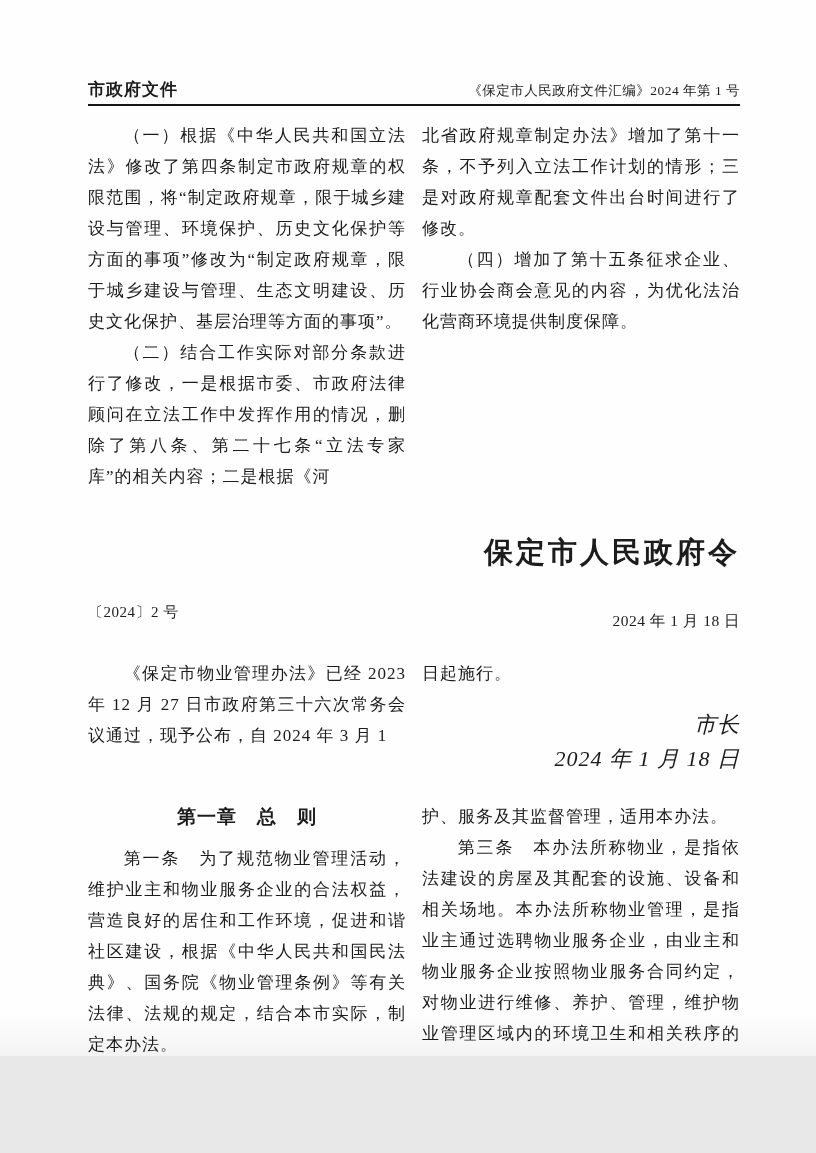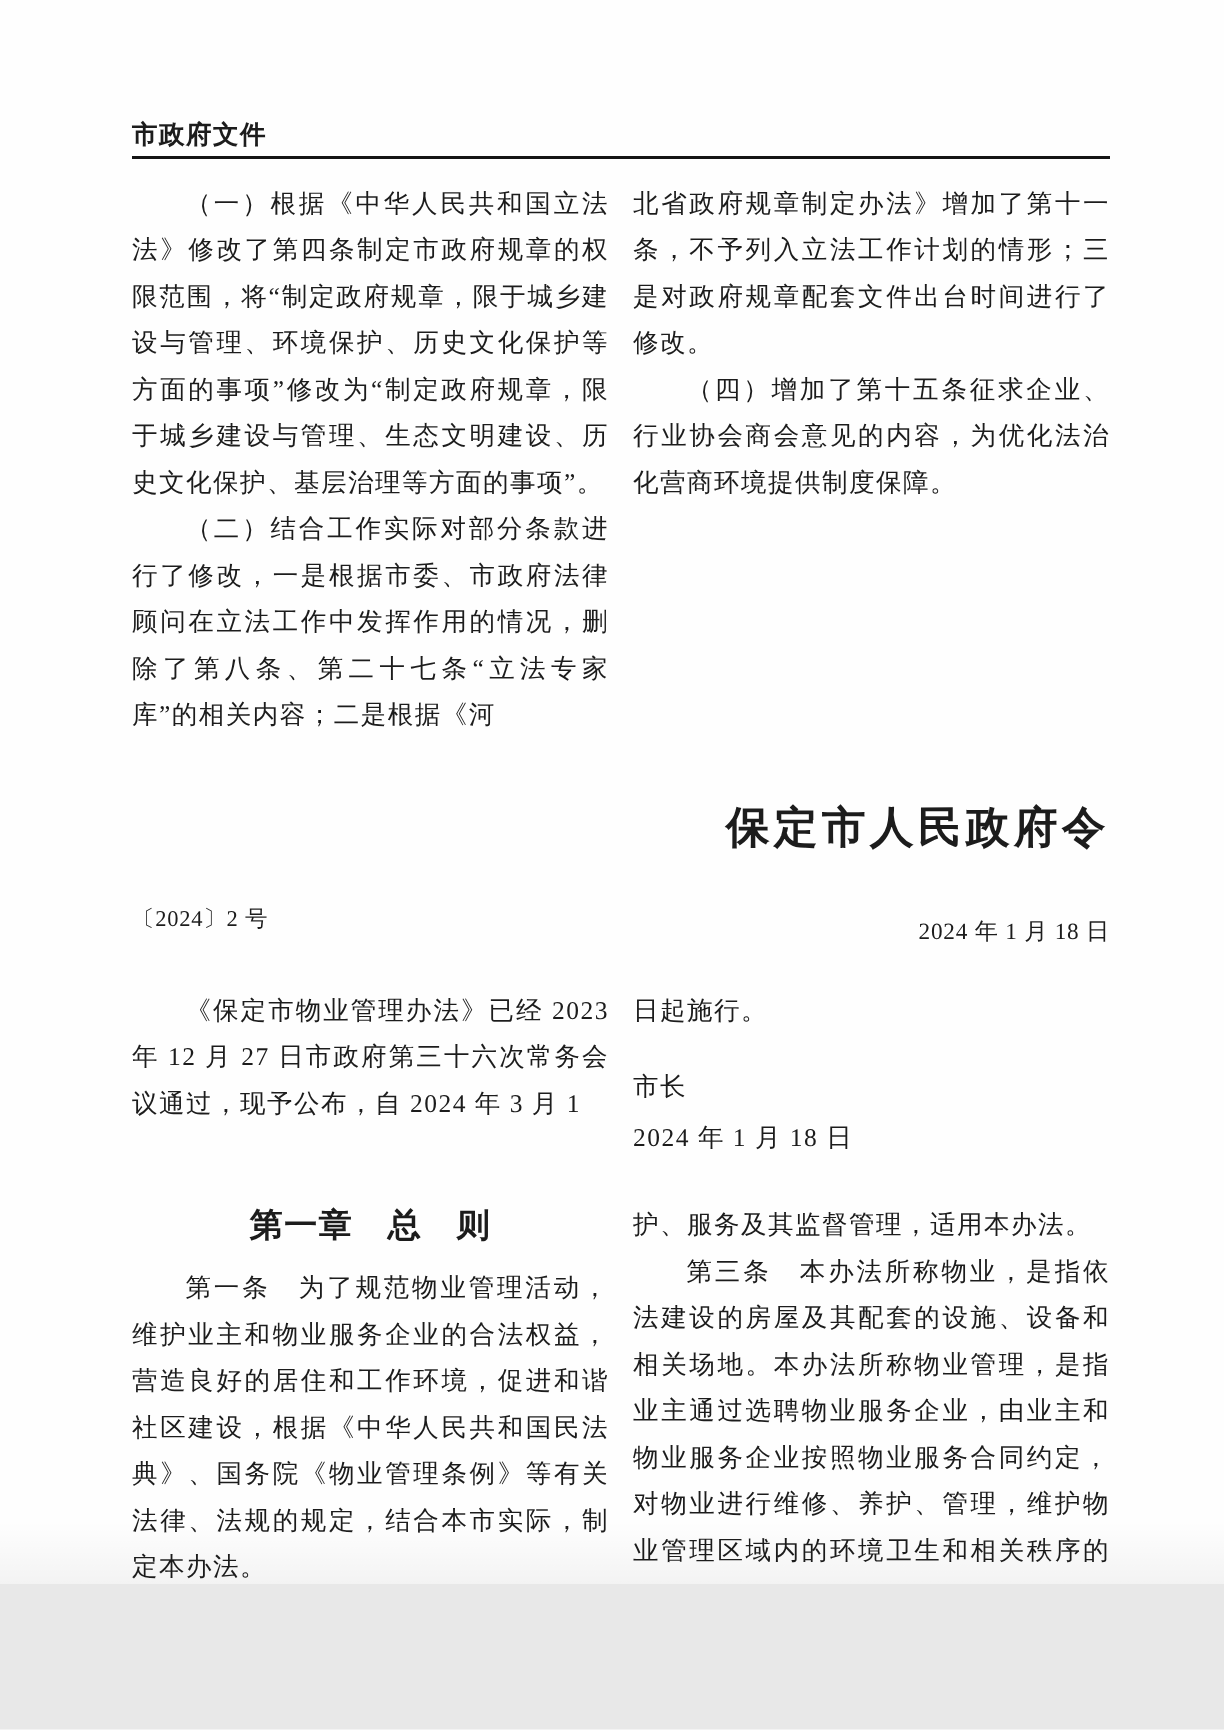--- a/index.html
+++ b/index.html
@@ -72,46 +72,47 @@
     align-items: flex-start;
     font-size: 15px;
     letter-spacing: 0.5px;
   }
   .order-meta .meta-date { font-size: 15.5px; padding-top: 8px; }
   .order-body { margin-top: 26px; }
   .signature {
     margin-top: 19px;
     text-align: center;
   }
-  .signature p { text-align: left; line-height: 34px; font-size: 17px; }
+  .signature p { text-align: right; line-height: 34px; font-size: 22px; font-style: italic; }
   .reg-title {
     margin-top: 38px;
     text-align: center;
     font-size: 27px;
     font-weight: bold;
     letter-spacing: 2px;
     line-height: 38px;
   }
   .reg-body { margin-top: 25px; }
   .chapter {
-    font-size: 22px;
+    font-size: 19px;
     font-weight: bold;
     text-align: center;
     line-height: 31px;
     margin-bottom: 11px;
     letter-spacing: 1px;
   }
 </style>
 </head>
 <body>
 
 <div class="page">
 
   <header class="doc-header">
     <span class="header-left">市政府文件</span>
+    <span class="header-right">《保定市人民政府文件汇编》2024 年第 1 号</span>
   </header>
   <div class="header-rule"></div>
 
   <section class="two-col intro">
     <div class="col">
       <p class="indent">（一）根据《中华人民共和国立法法》修改了第四条制定市政府规章的权限范围，将“制定政府规章，限于城乡建设与管理、环境保护、历史文化保护等方面的事项”修改为“制定政府规章，限于城乡建设与管理、生态文明建设、历史文化保护、基层治理等方面的事项”。</p>
       <p class="indent">（二）结合工作实际对部分条款进行了修改，一是根据市委、市政府法律顾问在立法工作中发挥作用的情况，删除了第八条、第二十七条“立法专家库”的相关内容；二是根据《河</p>
     </div>
     <div class="col">
       <p class="no-indent">北省政府规章制定办法》增加了第十一条，不予列入立法工作计划的情形；三是对政府规章配套文件出台时间进行了修改。</p>

